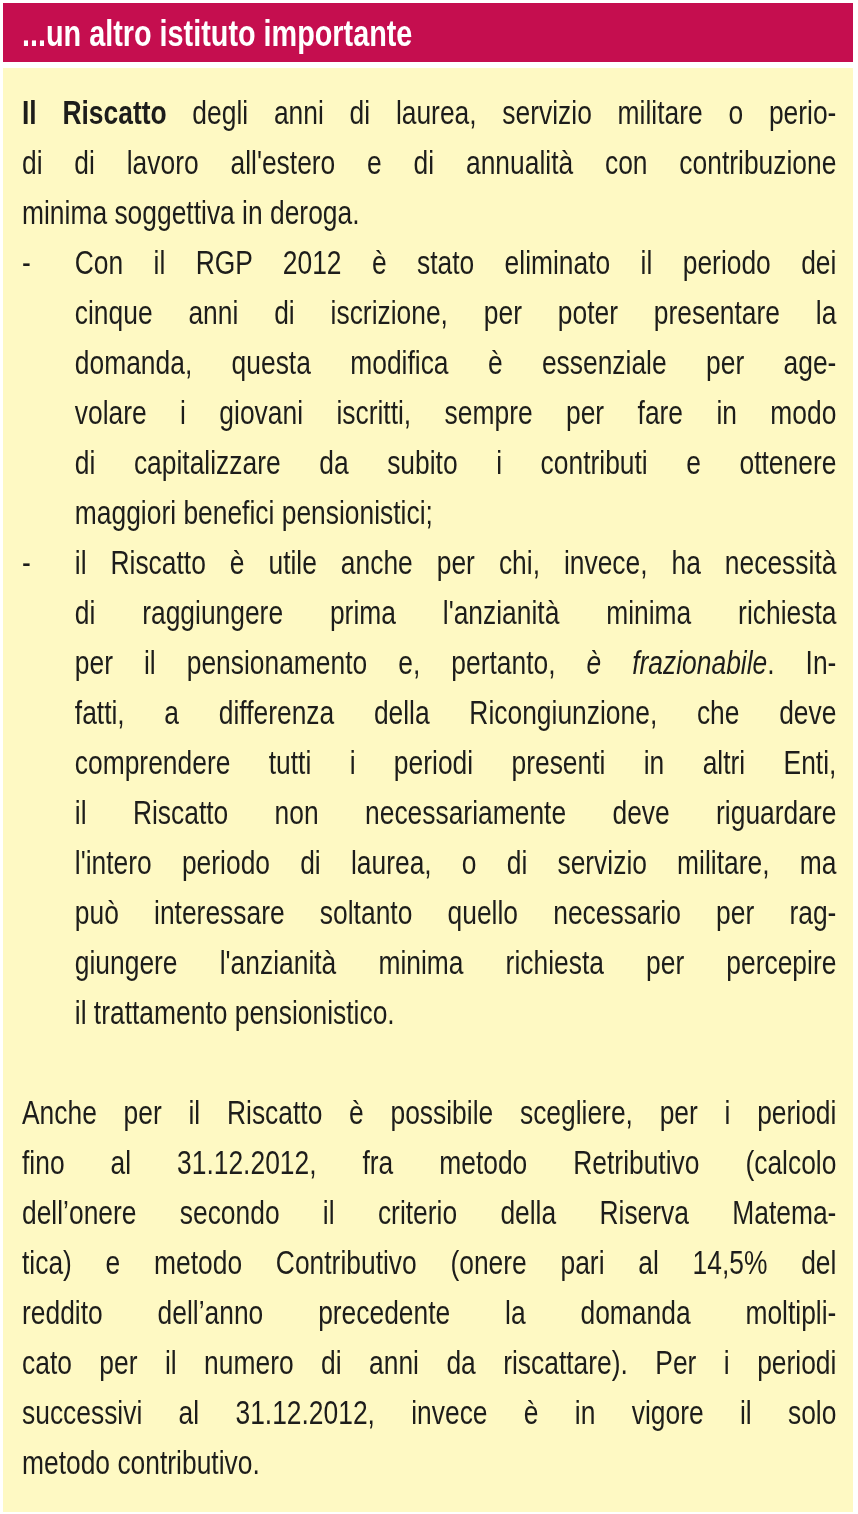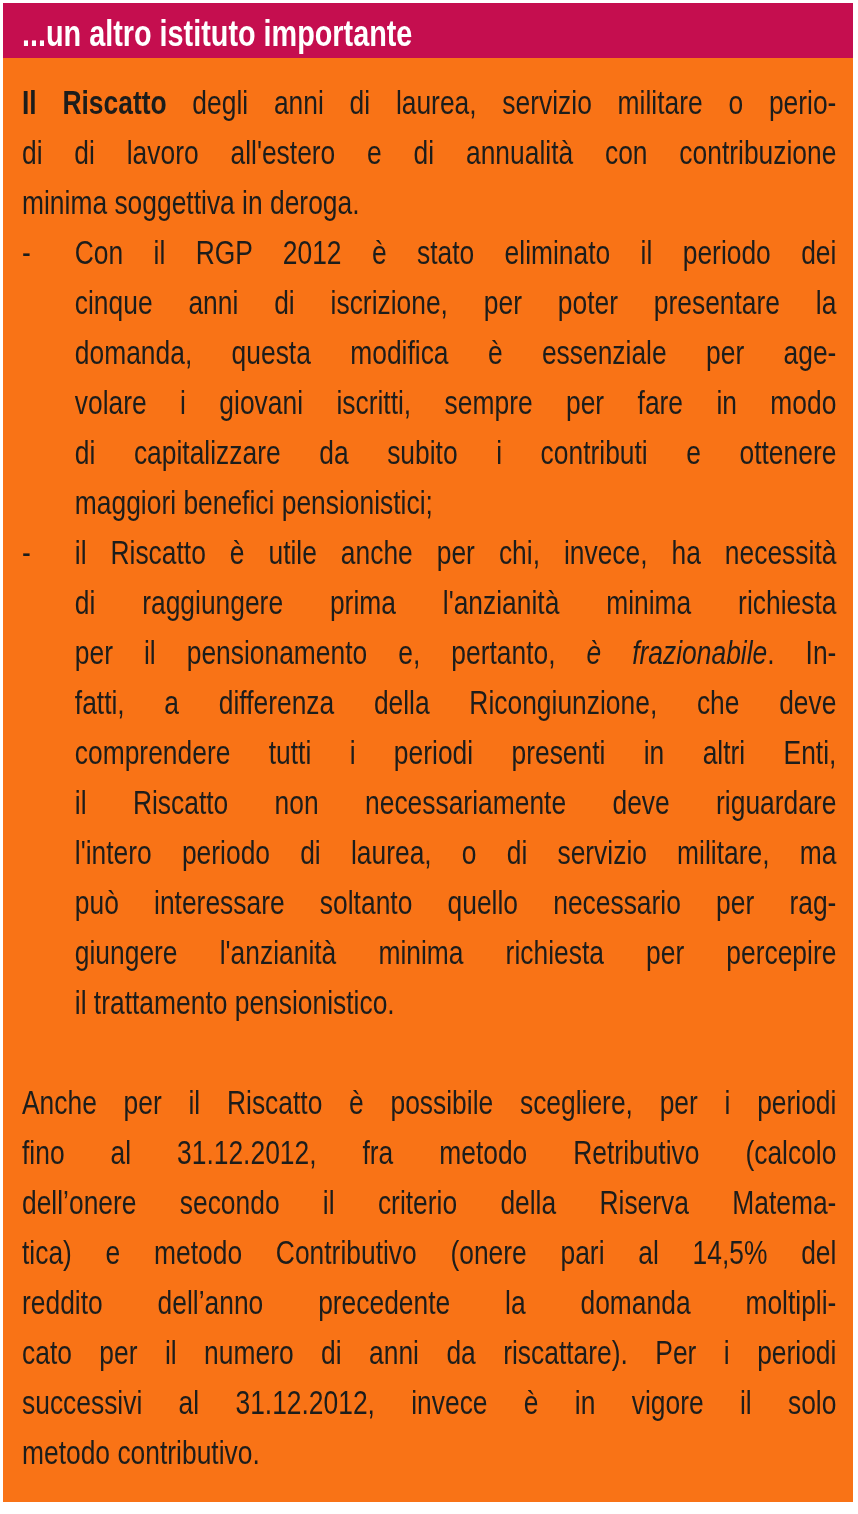--- a/index.html
+++ b/index.html
@@ -26,23 +26,23 @@
     height: 59px; line-height: 61px;
     color: #ffffff;
     font-weight: bold;
     font-size: 36px;
     white-space: nowrap;
     transform: scaleX(0.8);
     transform-origin: 0 50%;
   }
   .body-panel {
     position: absolute;
-    left: 3px; top: 58px;
+    left: 3px; top: 68px;
     width: 850px; height: 1444px;
-    background: #f97316;
+    background: #fef9c3;
   }
   .content {
     position: absolute;
     left: 19px; top: 20px;
     width: 1018px;
     transform: scaleX(0.8);
     transform-origin: 0 0;
     color: #1d1d1b;
     font-size: 33px;
   }

